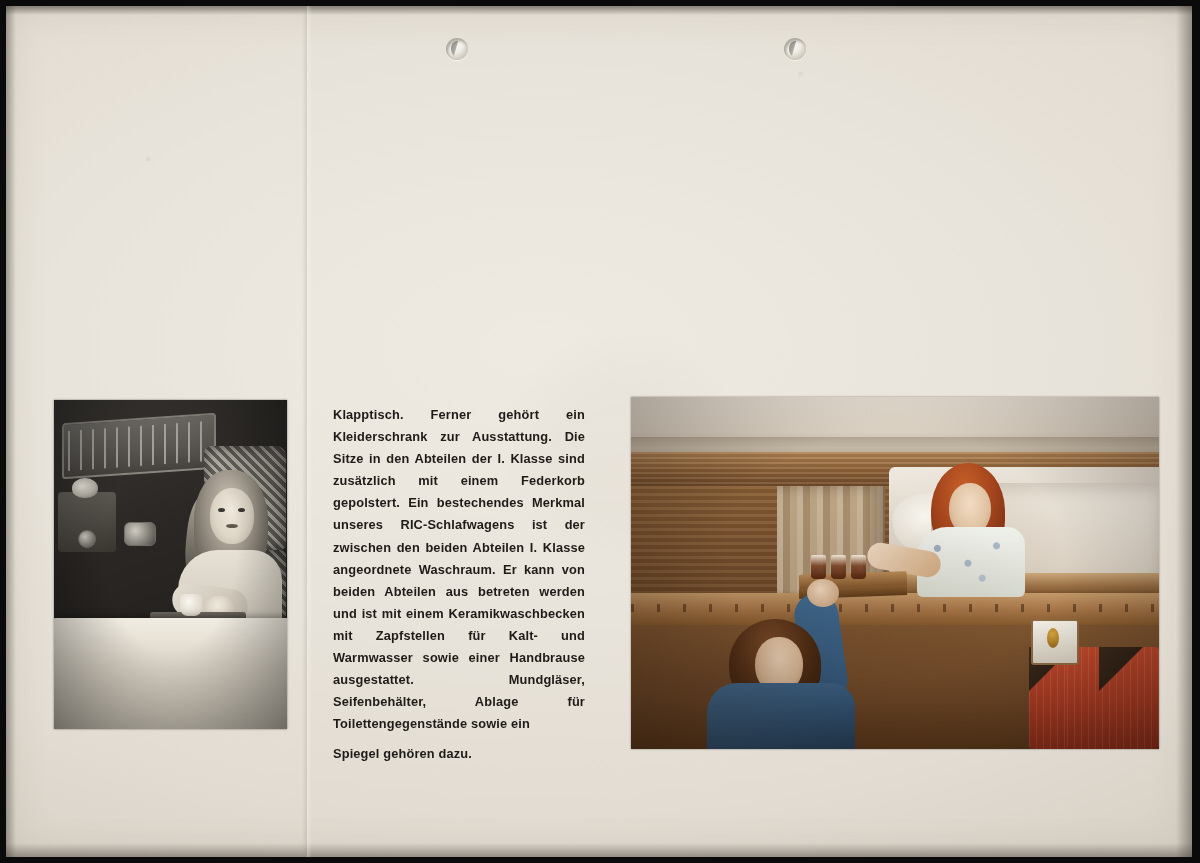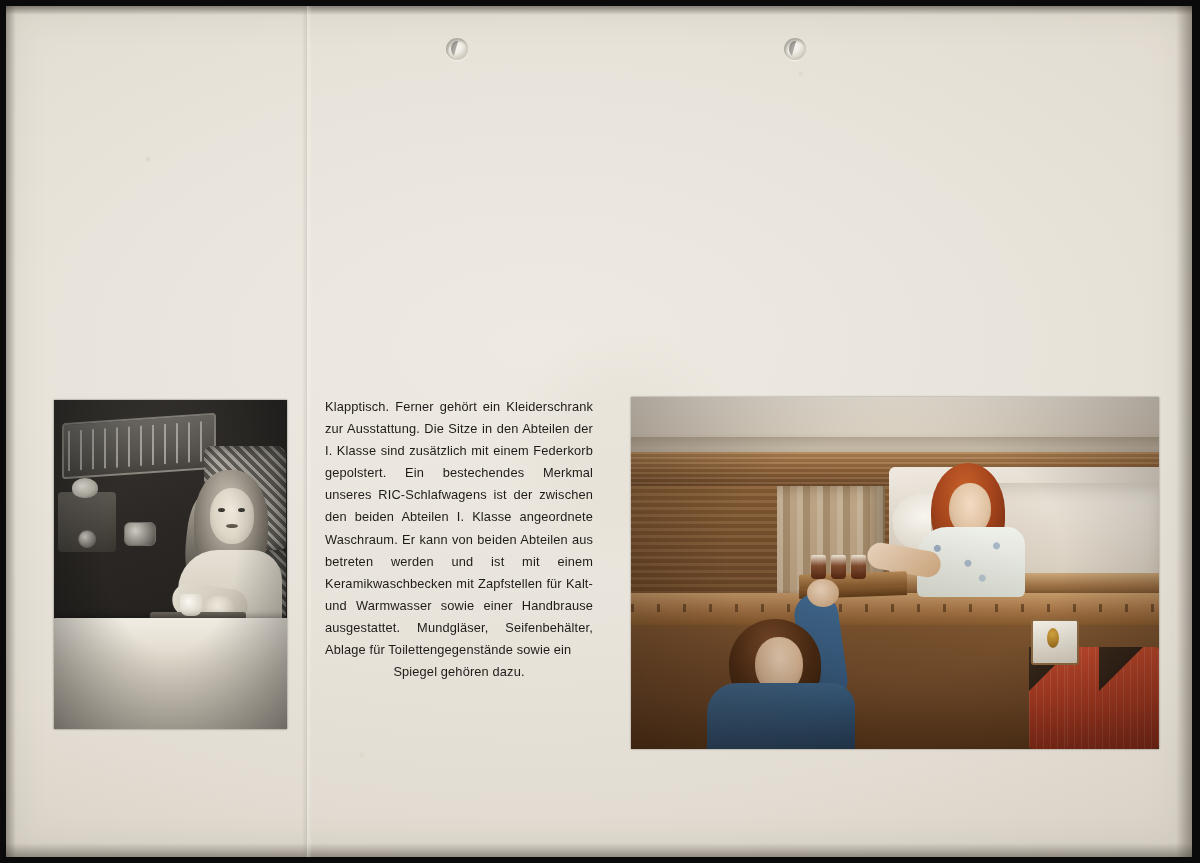--- a/index.html
+++ b/index.html
@@ -237,22 +237,22 @@
     left: 319px;
     top: 390px;
     width: 268px;
     color: #1e1b18;
     font-size: 12.8px;
     line-height: 22.1px;
     text-align: justify;
     font-family: "Liberation Sans", sans-serif;
     letter-spacing: 0.15px;
   }
-  #text-col p { margin: 0; text-align: justify; }
-  #text-col p:last-child { text-align: center; }
+  #text-col p { margin: 8px; text-align: justify; font-weight: bold; }
+  #text-col p:last-child { }
 
   
   #photo-color {
     position: absolute;
     left: 625px;
     top: 391px;
     width: 528px;
     height: 352px;
     overflow: hidden;
     background: #6a5a4c;

